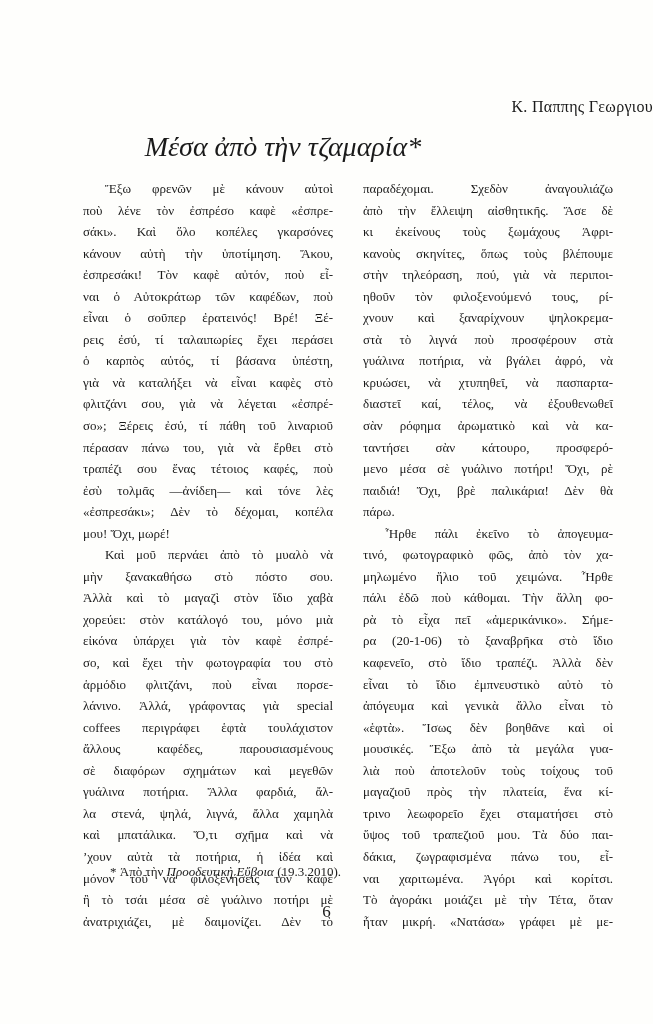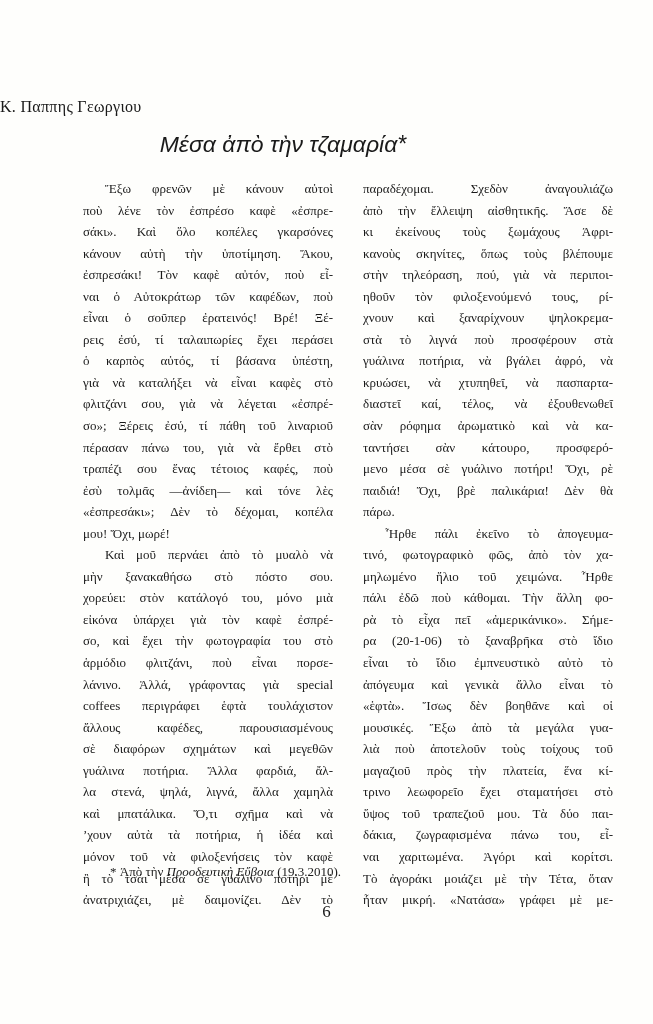--- a/index.html
+++ b/index.html
@@ -6,30 +6,30 @@
   body {
     width: 653px; height: 1024px;
     background: #fefefc;
     position: relative;
     overflow: hidden;
     font-family: "DejaVu Serif", "Liberation Serif", serif;
     color: #1a1a1a;
   }
   .author {
     position: absolute; top: 98px; left: 0; width: 653px;
-    text-align: left;
+    text-align: right;
     font-family: "Liberation Serif", serif;
     font-size: 16px; letter-spacing: 0.3px;
   }
   .title {
     position: absolute; top: 131px; left: 0; width: 566px;
     text-align: center;
-    font-family: Liberation Sans, sans-serif;
+    font-family: Liberation Serif, serif;
     font-style: italic;
-    font-size: 23px;
+    font-size: 28px;
   }
   .col {
     position: absolute; top: 178px; width: 250px;
     font-family: "Liberation Serif", serif;
     font-size: 13px;
     line-height: 21.55px;
   }
   .col-left { left: 83px; }
   .col-right { left: 363px; }
   .line {
@@ -73,20 +73,21 @@
     <span class="line">γιὰ νὰ καταλήξει νὰ εἶναι καφὲς στὸ</span>
     <span class="line">φλιτζάνι σου, γιὰ νὰ λέγεται «ἐσπρέ-</span>
     <span class="line">σο»; Ξέρεις ἐσύ, τί πάθη τοῦ λιναριοῦ</span>
     <span class="line">πέρασαν πάνω του, γιὰ νὰ ἔρθει στὸ</span>
     <span class="line">τραπέζι σου ἕνας τέτοιος καφές, ποὺ</span>
     <span class="line">ἐσὺ τολμᾶς —ἀνίδεη— καὶ τόνε λὲς</span>
     <span class="line">«ἐσπρεσάκι»; Δὲν τὸ δέχομαι, κοπέλα</span>
     <span class="line last">μου! Ὄχι, μωρέ!</span>
     <span class="line indent">Καὶ μοῦ περνάει ἀπὸ τὸ μυαλὸ νὰ</span>
     <span class="line">μὴν ξανακαθήσω στὸ πόστο σου.</span>
+    <span class="line">Ἀλλὰ καὶ τὸ μαγαζὶ στὸν ἴδιο χαβὰ</span>
     <span class="line">χορεύει: στὸν κατάλογό του, μόνο μιὰ</span>
     <span class="line">εἰκόνα ὑπάρχει γιὰ τὸν καφὲ ἐσπρέ-</span>
     <span class="line">σο, καὶ ἔχει τὴν φωτογραφία του στὸ</span>
     <span class="line">ἁρμόδιο φλιτζάνι, ποὺ εἶναι πορσε-</span>
     <span class="line">λάνινο. Ἀλλά, γράφοντας γιὰ special</span>
     <span class="line">coffees περιγράφει ἑφτὰ τουλάχιστον</span>
     <span class="line">ἄλλους καφέδες, παρουσιασμένους</span>
     <span class="line">σὲ διαφόρων σχημάτων καὶ μεγεθῶν</span>
     <span class="line">γυάλινα ποτήρια. Ἄλλα φαρδιά, ἄλ-</span>
     <span class="line">λα στενά, ψηλά, λιγνά, ἄλλα χαμηλὰ</span>
@@ -112,20 +113,21 @@
     <span class="line">ταντήσει σὰν κάτουρο, προσφερό-</span>
     <span class="line">μενο μέσα σὲ γυάλινο ποτήρι! Ὄχι, ρὲ</span>
     <span class="line">παιδιά! Ὄχι, βρὲ παλικάρια! Δὲν θὰ</span>
     <span class="line last">πάρω.</span>
     <span class="line indent">Ἦρθε πάλι ἐκεῖνο τὸ ἀπογευμα-</span>
     <span class="line">τινό, φωτογραφικὸ φῶς, ἀπὸ τὸν χα-</span>
     <span class="line">μηλωμένο ἥλιο τοῦ χειμώνα. Ἦρθε</span>
     <span class="line">πάλι ἐδῶ ποὺ κάθομαι. Τὴν ἄλλη φο-</span>
     <span class="line">ρὰ τὸ εἶχα πεῖ «ἀμερικάνικο». Σήμε-</span>
     <span class="line">ρα (20-1-06) τὸ ξαναβρῆκα στὸ ἴδιο</span>
+    <span class="line">καφενεῖο, στὸ ἴδιο τραπέζι. Ἀλλὰ δὲν</span>
     <span class="line">εἶναι τὸ ἴδιο ἐμπνευστικὸ αὐτὸ τὸ</span>
     <span class="line">ἀπόγευμα καὶ γενικὰ ἄλλο εἶναι τὸ</span>
     <span class="line">«ἑφτὰ». Ἴσως δὲν βοηθᾶνε καὶ οἱ</span>
     <span class="line">μουσικές. Ἔξω ἀπὸ τὰ μεγάλα γυα-</span>
     <span class="line">λιὰ ποὺ ἀποτελοῦν τοὺς τοίχους τοῦ</span>
     <span class="line">μαγαζιοῦ πρὸς τὴν πλατεία, ἕνα κί-</span>
     <span class="line">τρινο λεωφορεῖο ἔχει σταματήσει στὸ</span>
     <span class="line">ὕψος τοῦ τραπεζιοῦ μου. Τὰ δύο παι-</span>
     <span class="line">δάκια, ζωγραφισμένα πάνω του, εἶ-</span>
     <span class="line">ναι χαριτωμένα. Ἀγόρι καὶ κορίτσι.</span>

